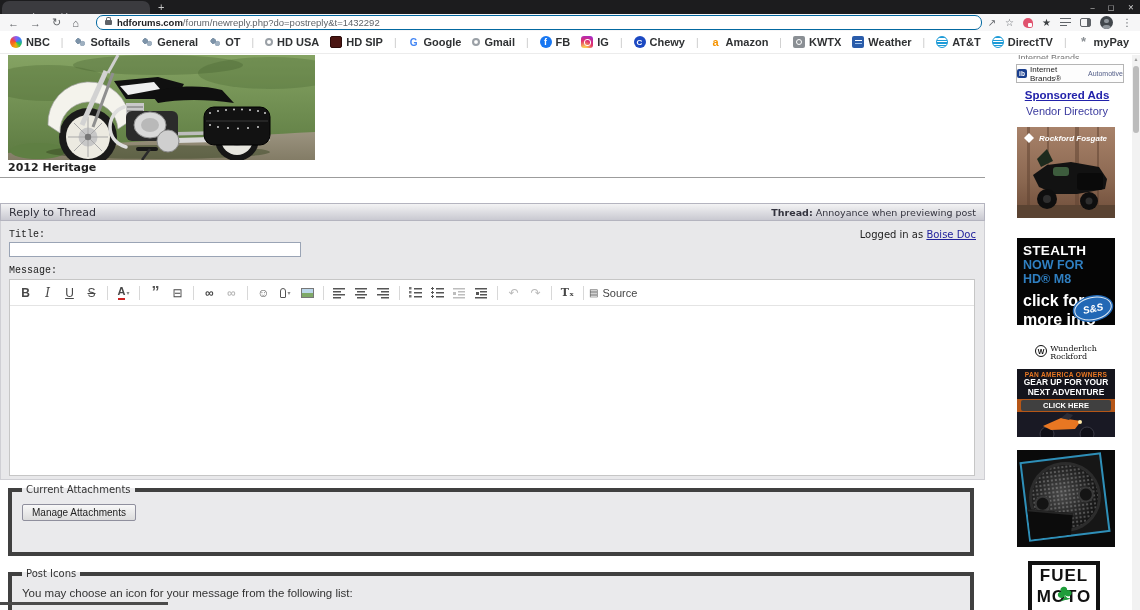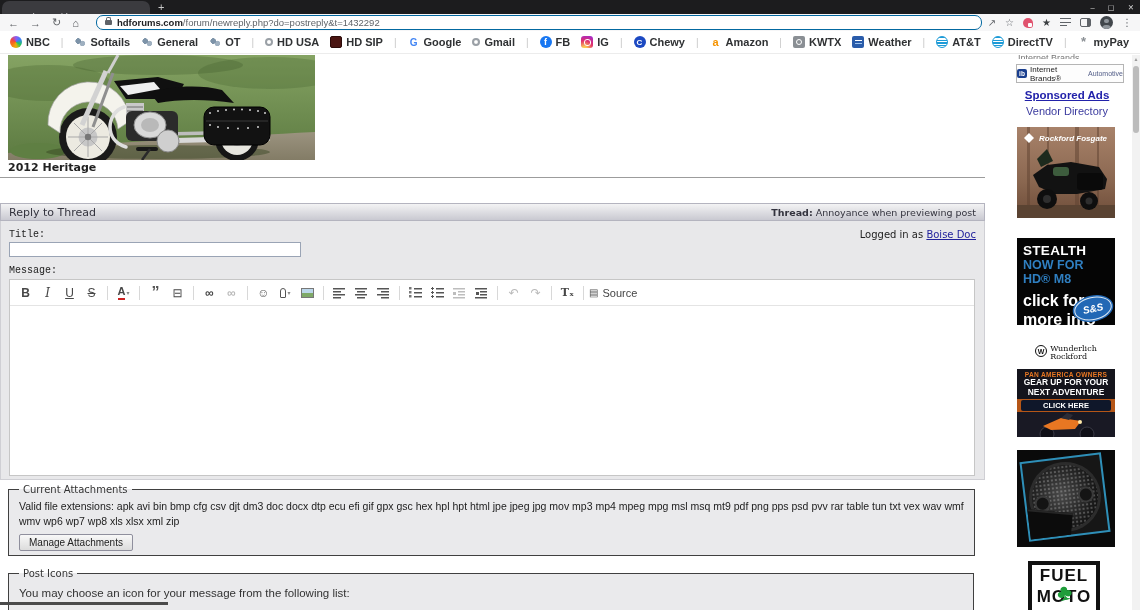--- a/index.html
+++ b/index.html
@@ -139,21 +139,21 @@
   .tb-indent .g{background-position:0 1px,5px 4px,5px 7px,0 10px,1px 5px;}
   .tb-tx .g{font-family:"DejaVu Serif",serif;font-weight:bold;font-size:11px;}
   .tb-source .g{font-size:10px;color:#555;}
   .tb-source .lb{font-size:11px;color:#444;margin-left:4px;}
   .ed-body{position:relative;height:170px;padding:8px 13px;font-size:12px;color:#3a3a3a;box-sizing:border-box;}
   .caret{display:block;width:1px;height:13px;background:#222;margin-top:4px;}
   .grip{position:absolute;right:2px;bottom:2px;width:9px;height:9px;
         background:repeating-linear-gradient(135deg,transparent 0 2px,#9a9a9a 2px 3px);}
 
   fieldset{position:absolute;left:8px;box-sizing:border-box;width:966px;margin:0;
-           background:#eaeaec;border:1px solid #404040;padding:4px 10px 8px 10px;}
+           background:#eaeaec;border:4px solid #404040;padding:4px 10px 8px 10px;}
   fieldset legend{font-family:"DejaVu Sans",sans-serif;font-size:10px;color:#333;padding:0 4px;}
   .fs-attach{top:484px;height:72px;}
   .ext-text{font-size:10.5px;color:#222;line-height:1.45;width:945px;}
   .btn-manage{margin-top:5px;font-size:10px;color:#222;padding:2px 9px;cursor:pointer;
               background:linear-gradient(#f8f8f8,#dcdcdc);border:1px solid #8f8f9d;border-radius:2px;}
   .fs-icons{top:568px;height:60px;}
   .icons-text{font-size:11.5px;color:#333;margin-top:4px;}
   .darkline{position:absolute;left:0;top:602px;width:168px;height:2.5px;background:#4a4a4a;}
 
   
@@ -181,21 +181,21 @@
            color:#fff;font-style:italic;font-weight:bold;font-size:10px;
            border:1.5px solid #dce9f5;box-shadow:0 0 0 1.5px #2268b5;}
   .ad3{left:1017px;top:345px;width:98px;height:92px;background:#14141c;}
   .wa-head{background:#fff;height:24px;display:flex;align-items:flex-start;justify-content:center;gap:3px;}
   .wa-logo{width:12px;height:12px;border:1.5px solid #111;border-radius:50%;display:flex;align-items:center;
            justify-content:center;font-size:7px;font-weight:bold;color:#111;box-sizing:border-box;}
   .wa-name{font-family:"DejaVu Serif",serif;font-size:8px;color:#111;line-height:1.05;text-align:left;}
   .wa-l1{color:#e87722;font-weight:bold;font-size:6.6px;text-align:center;margin-top:2px;letter-spacing:.3px;}
   .wa-l2{color:#fff;font-weight:bold;font-size:8.4px;text-align:center;line-height:1.15;}
   .wa-btnbar{background:#b55617;margin-top:2px;height:13px;display:flex;align-items:center;justify-content:center;}
-  .wa-btn{background:#0f172a;color:#fff;font-weight:bold;font-size:7.5px;padding:1px 22px;border-radius:2px;}
+  .wa-btn{background:#404040;color:#fff;font-weight:bold;font-size:7.5px;padding:1px 22px;border-radius:2px;}
   .ad4{left:1017px;top:450px;width:98px;height:97px;background:#0a0a0a;}
   .spk{position:absolute;left:7px;top:7px;width:82px;height:80px;transform:rotate(-7deg);
        border:2px solid #2e8fb8;background:#161616;box-sizing:border-box;overflow:hidden;}
   .woofer{position:absolute;inset:3px;border-radius:50%;border:3px solid #2c2c2c;
           background:radial-gradient(circle at 45% 45%,#4a4a4a,#121212 75%),
                      radial-gradient(#3c3c3c 1px,transparent 1.3px);
           background-size:100% 100%,4px 4px;background-blend-mode:screen;}
   .tweeter{position:absolute;width:16px;height:16px;border-radius:50%;background:#141414;border:2px solid #3a3a3a;box-sizing:border-box;}
   .tw1{left:8px;top:34px;} .tw2{right:10px;top:30px;}
   .bracket{position:absolute;left:-4px;bottom:-6px;width:46px;height:30px;background:#0c0c0c;
@@ -544,21 +544,20 @@
         <span class="tb tb-source">
           <span class="g">▤</span>
           <span class="lb">Source</span>
         </span>
       </div>
   </div>
 </div>
 
 <fieldset class="fs-attach">
   <legend>Current Attachments</legend>
-  <div class="ext-text">Valid file extensions: apk avi bin bmp cfg csv djt dm3 doc docx dtp ecu efi gif gpx gsc hex hpl hpt html jpe jpeg jpg mov mp3 mp4 mpeg mpg msl msq mt9 pdf png pps psd pvv rar table tun txt vex wav wmf wmv wp6 wp7 wp8 xls xlsx xml zip</div>
   <button class="btn-manage">Manage Attachments</button>
 </fieldset>
 
 <fieldset class="fs-icons">
   <legend>Post Icons</legend>
   <div class="icons-text">You may choose an icon for your message from the following list:</div>
 </fieldset>
 
 <div class="darkline"></div>
 

